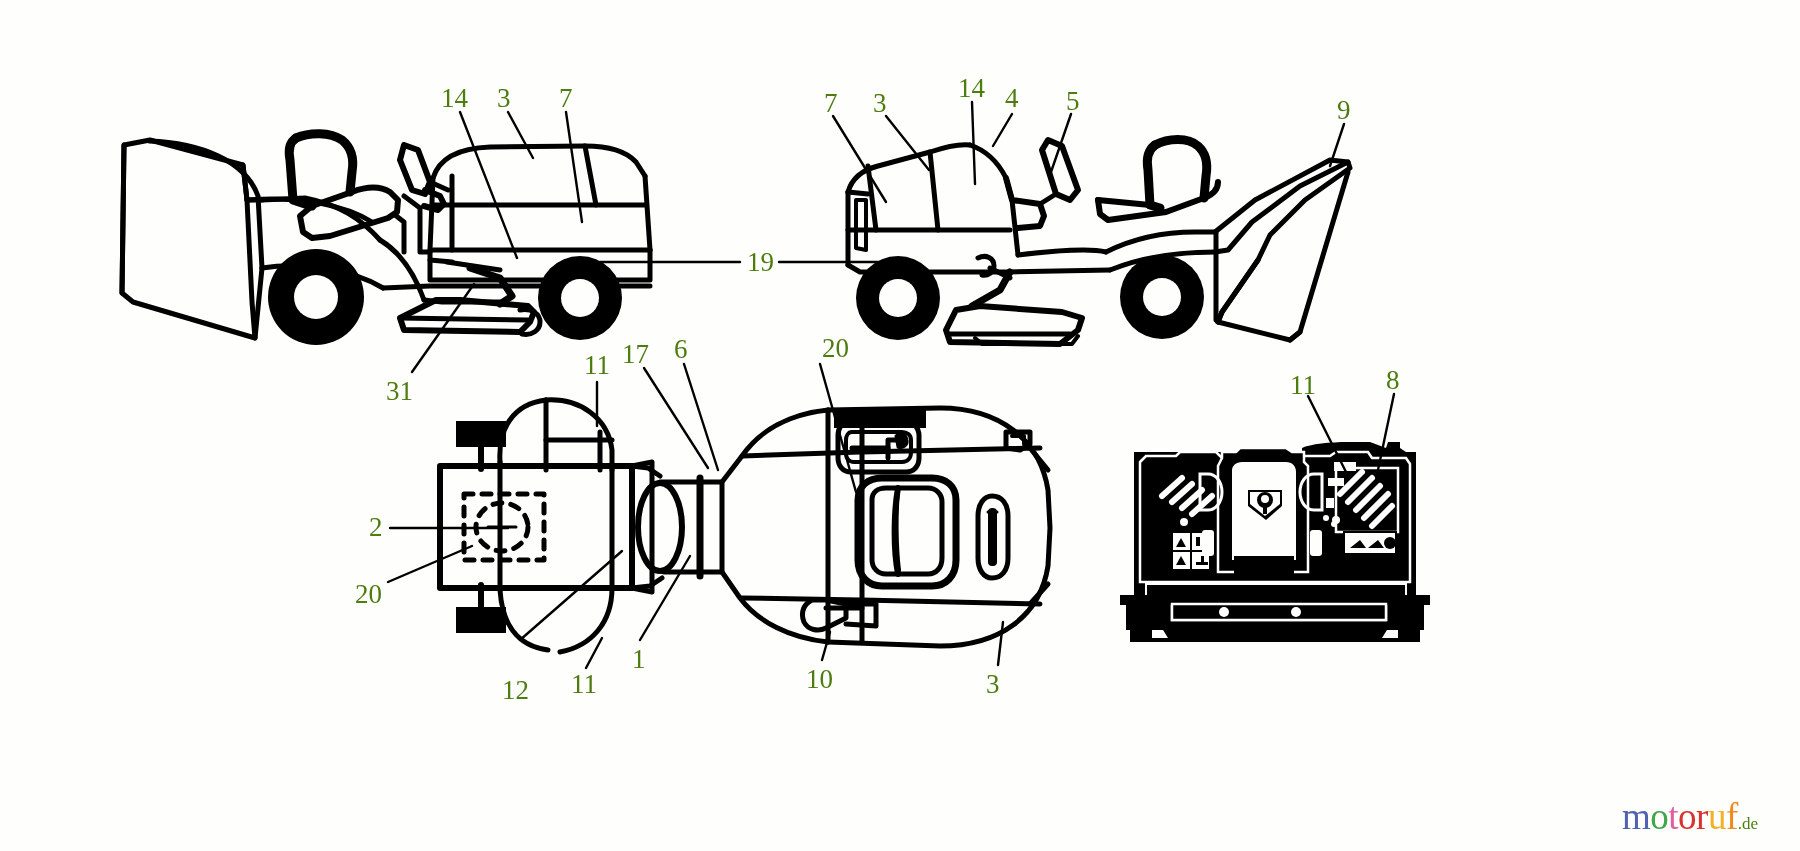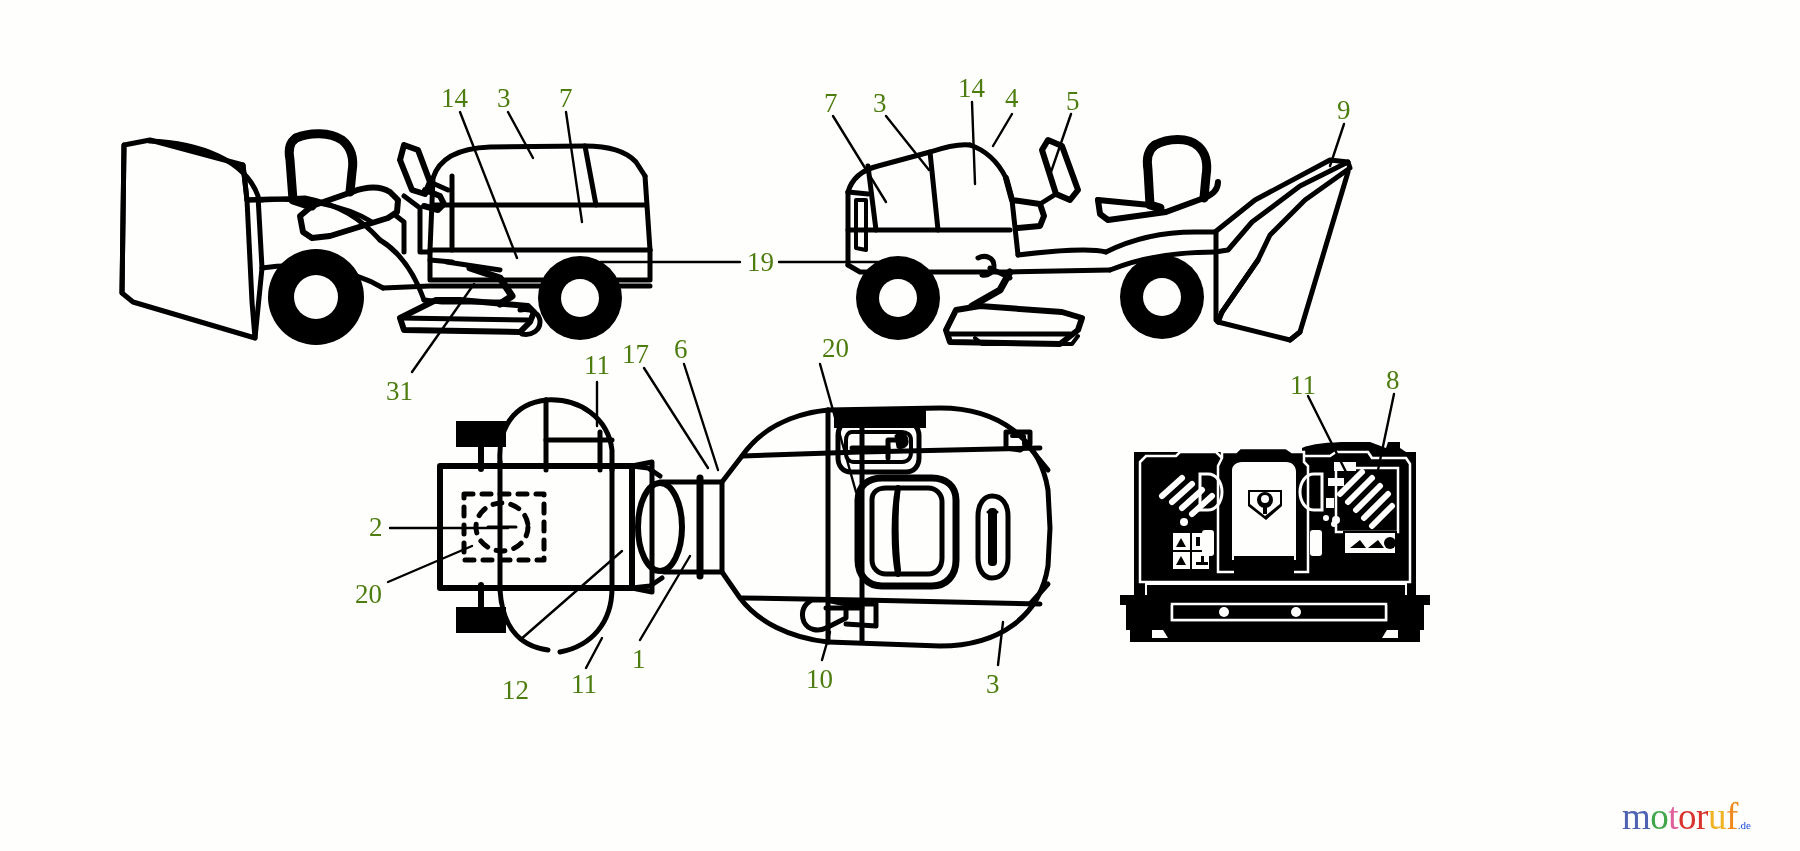--- a/index.html
+++ b/index.html
@@ -39,22 +39,22 @@
     top: 795px;
     font-family: "Liberation Serif", "DejaVu Serif", serif;
     font-size: 37px;
     letter-spacing: -0.5px;
     white-space: nowrap;
   }
   #logo .l {
     display: inline-block;
   }
   #logo .tld {
-    font-size: 11px;
-    color: #1d4ed8;
+    font-size: 17px;
+    color: #4d7c0f;
     vertical-align: baseline;
     letter-spacing: 0;
   }
 </style>
 </head>
 <body>
 
 <div id="stage">
 
   <svg id="art" viewBox="0 0 1800 851" xmlns="http://www.w3.org/2000/svg">

